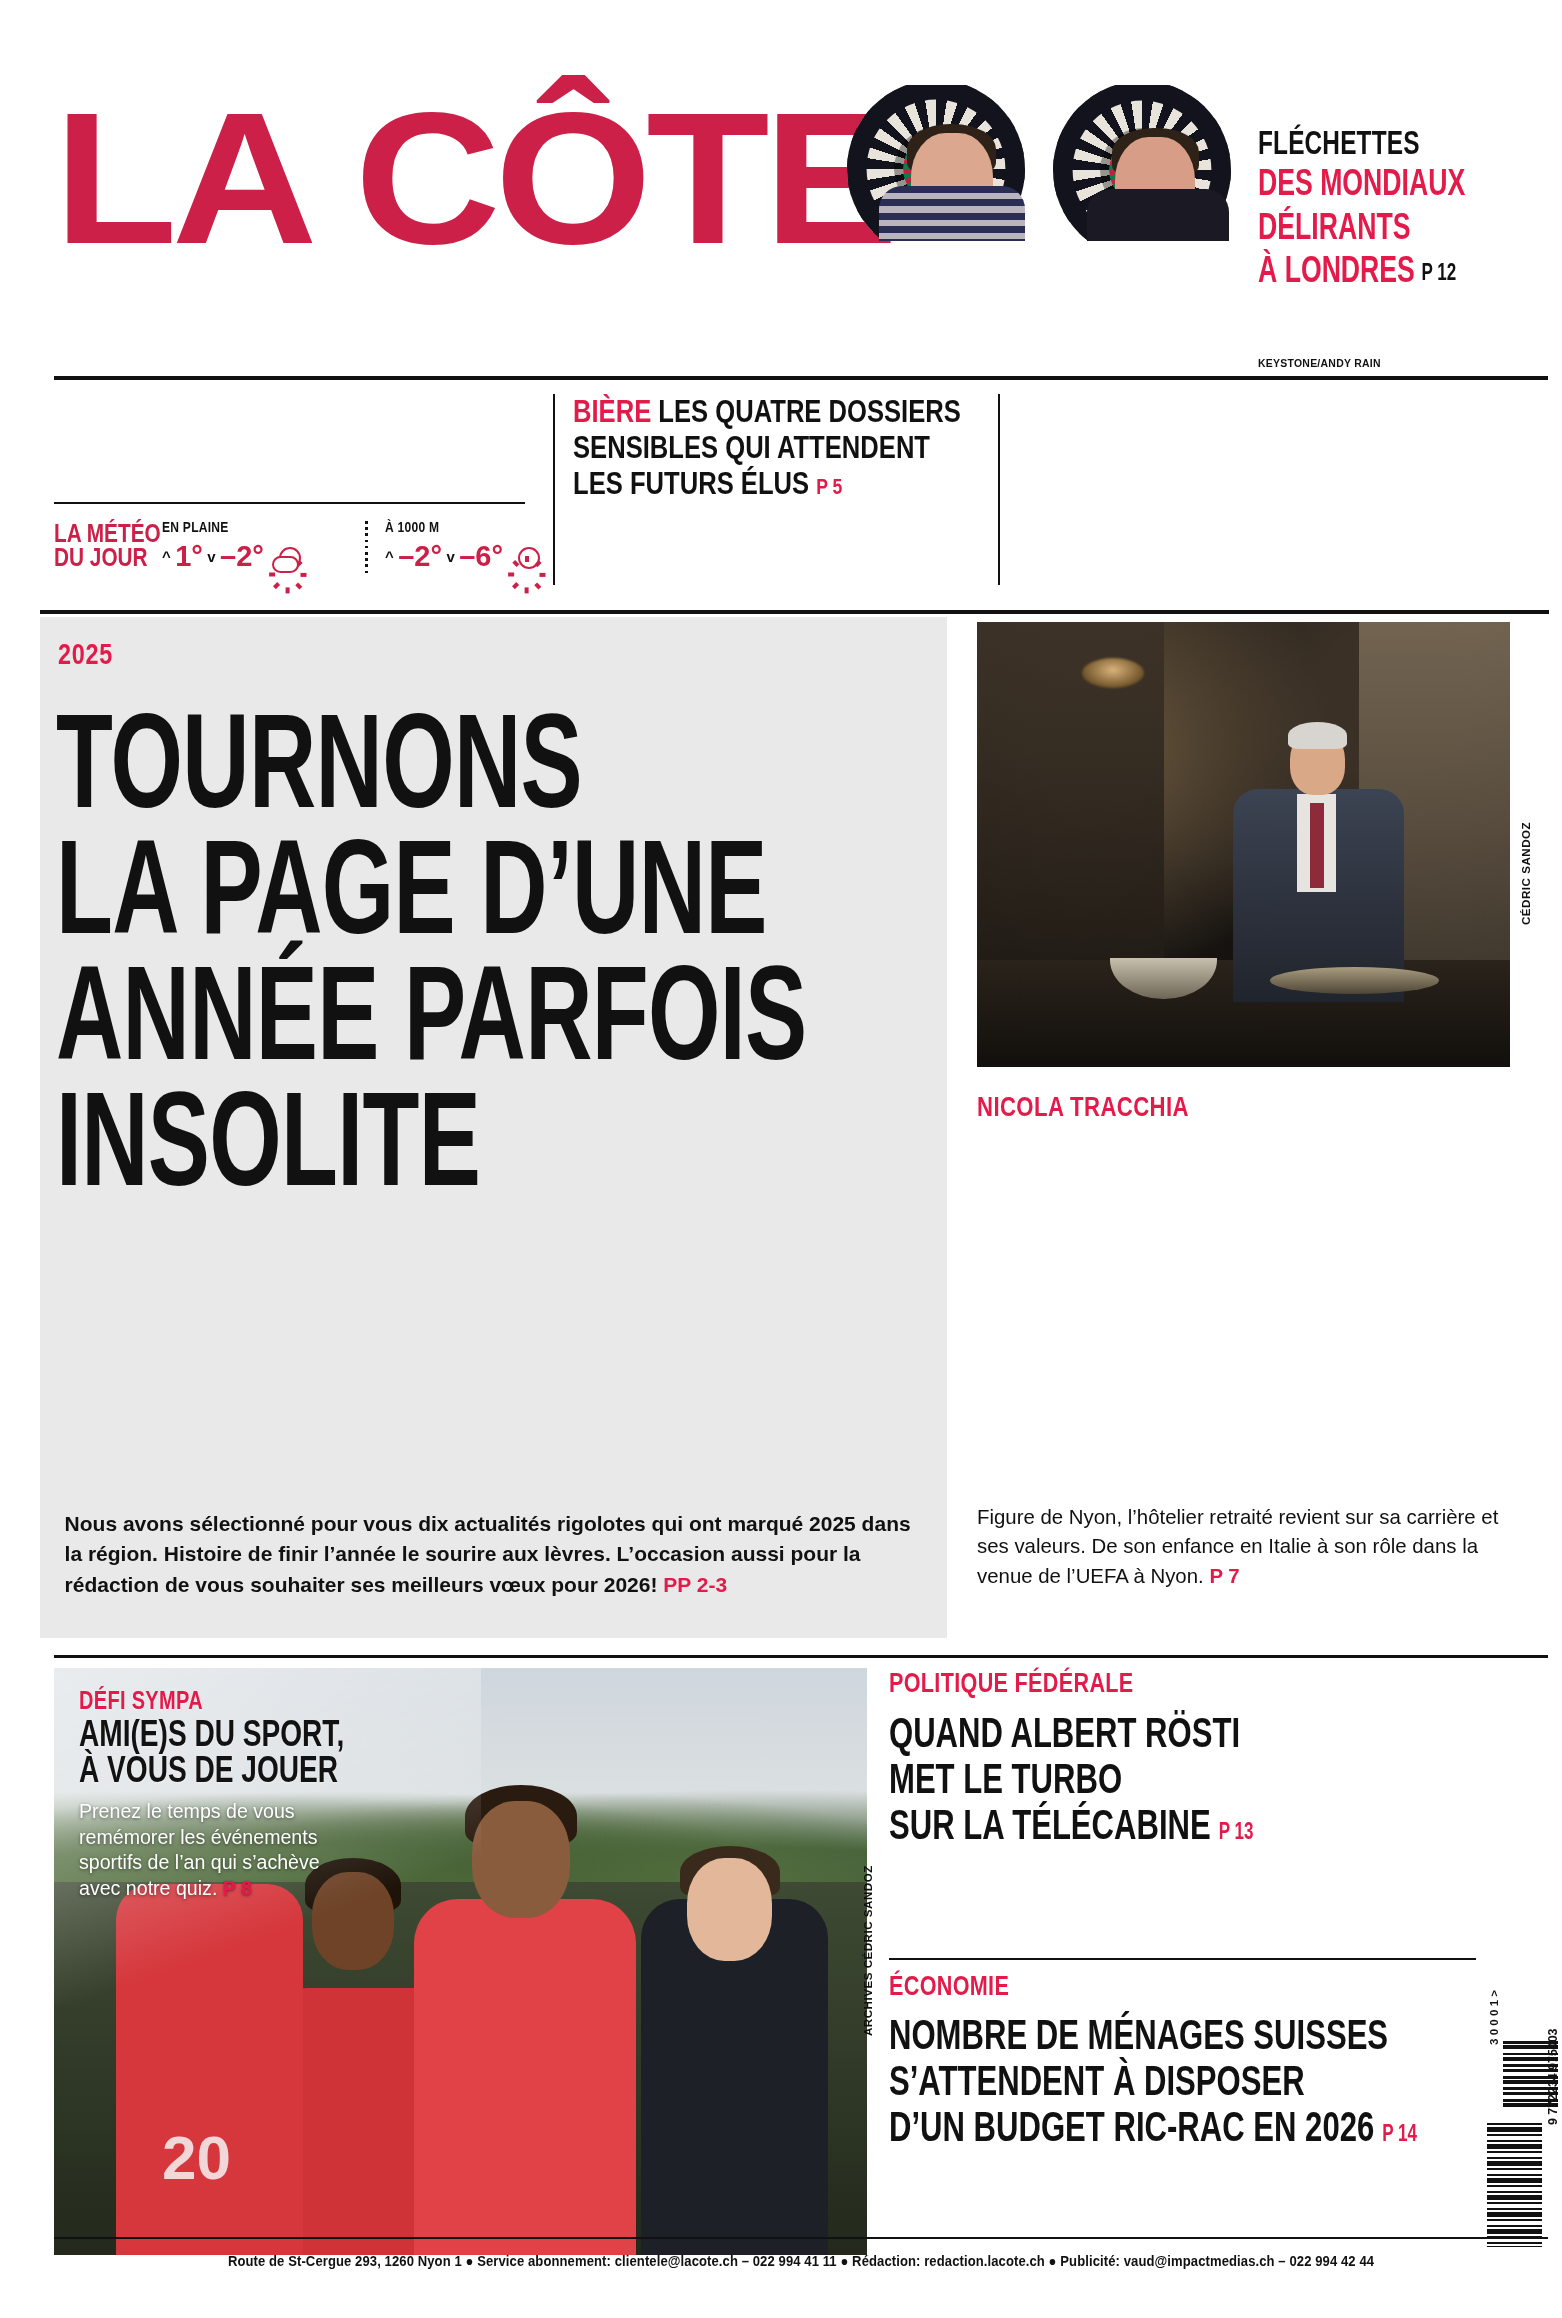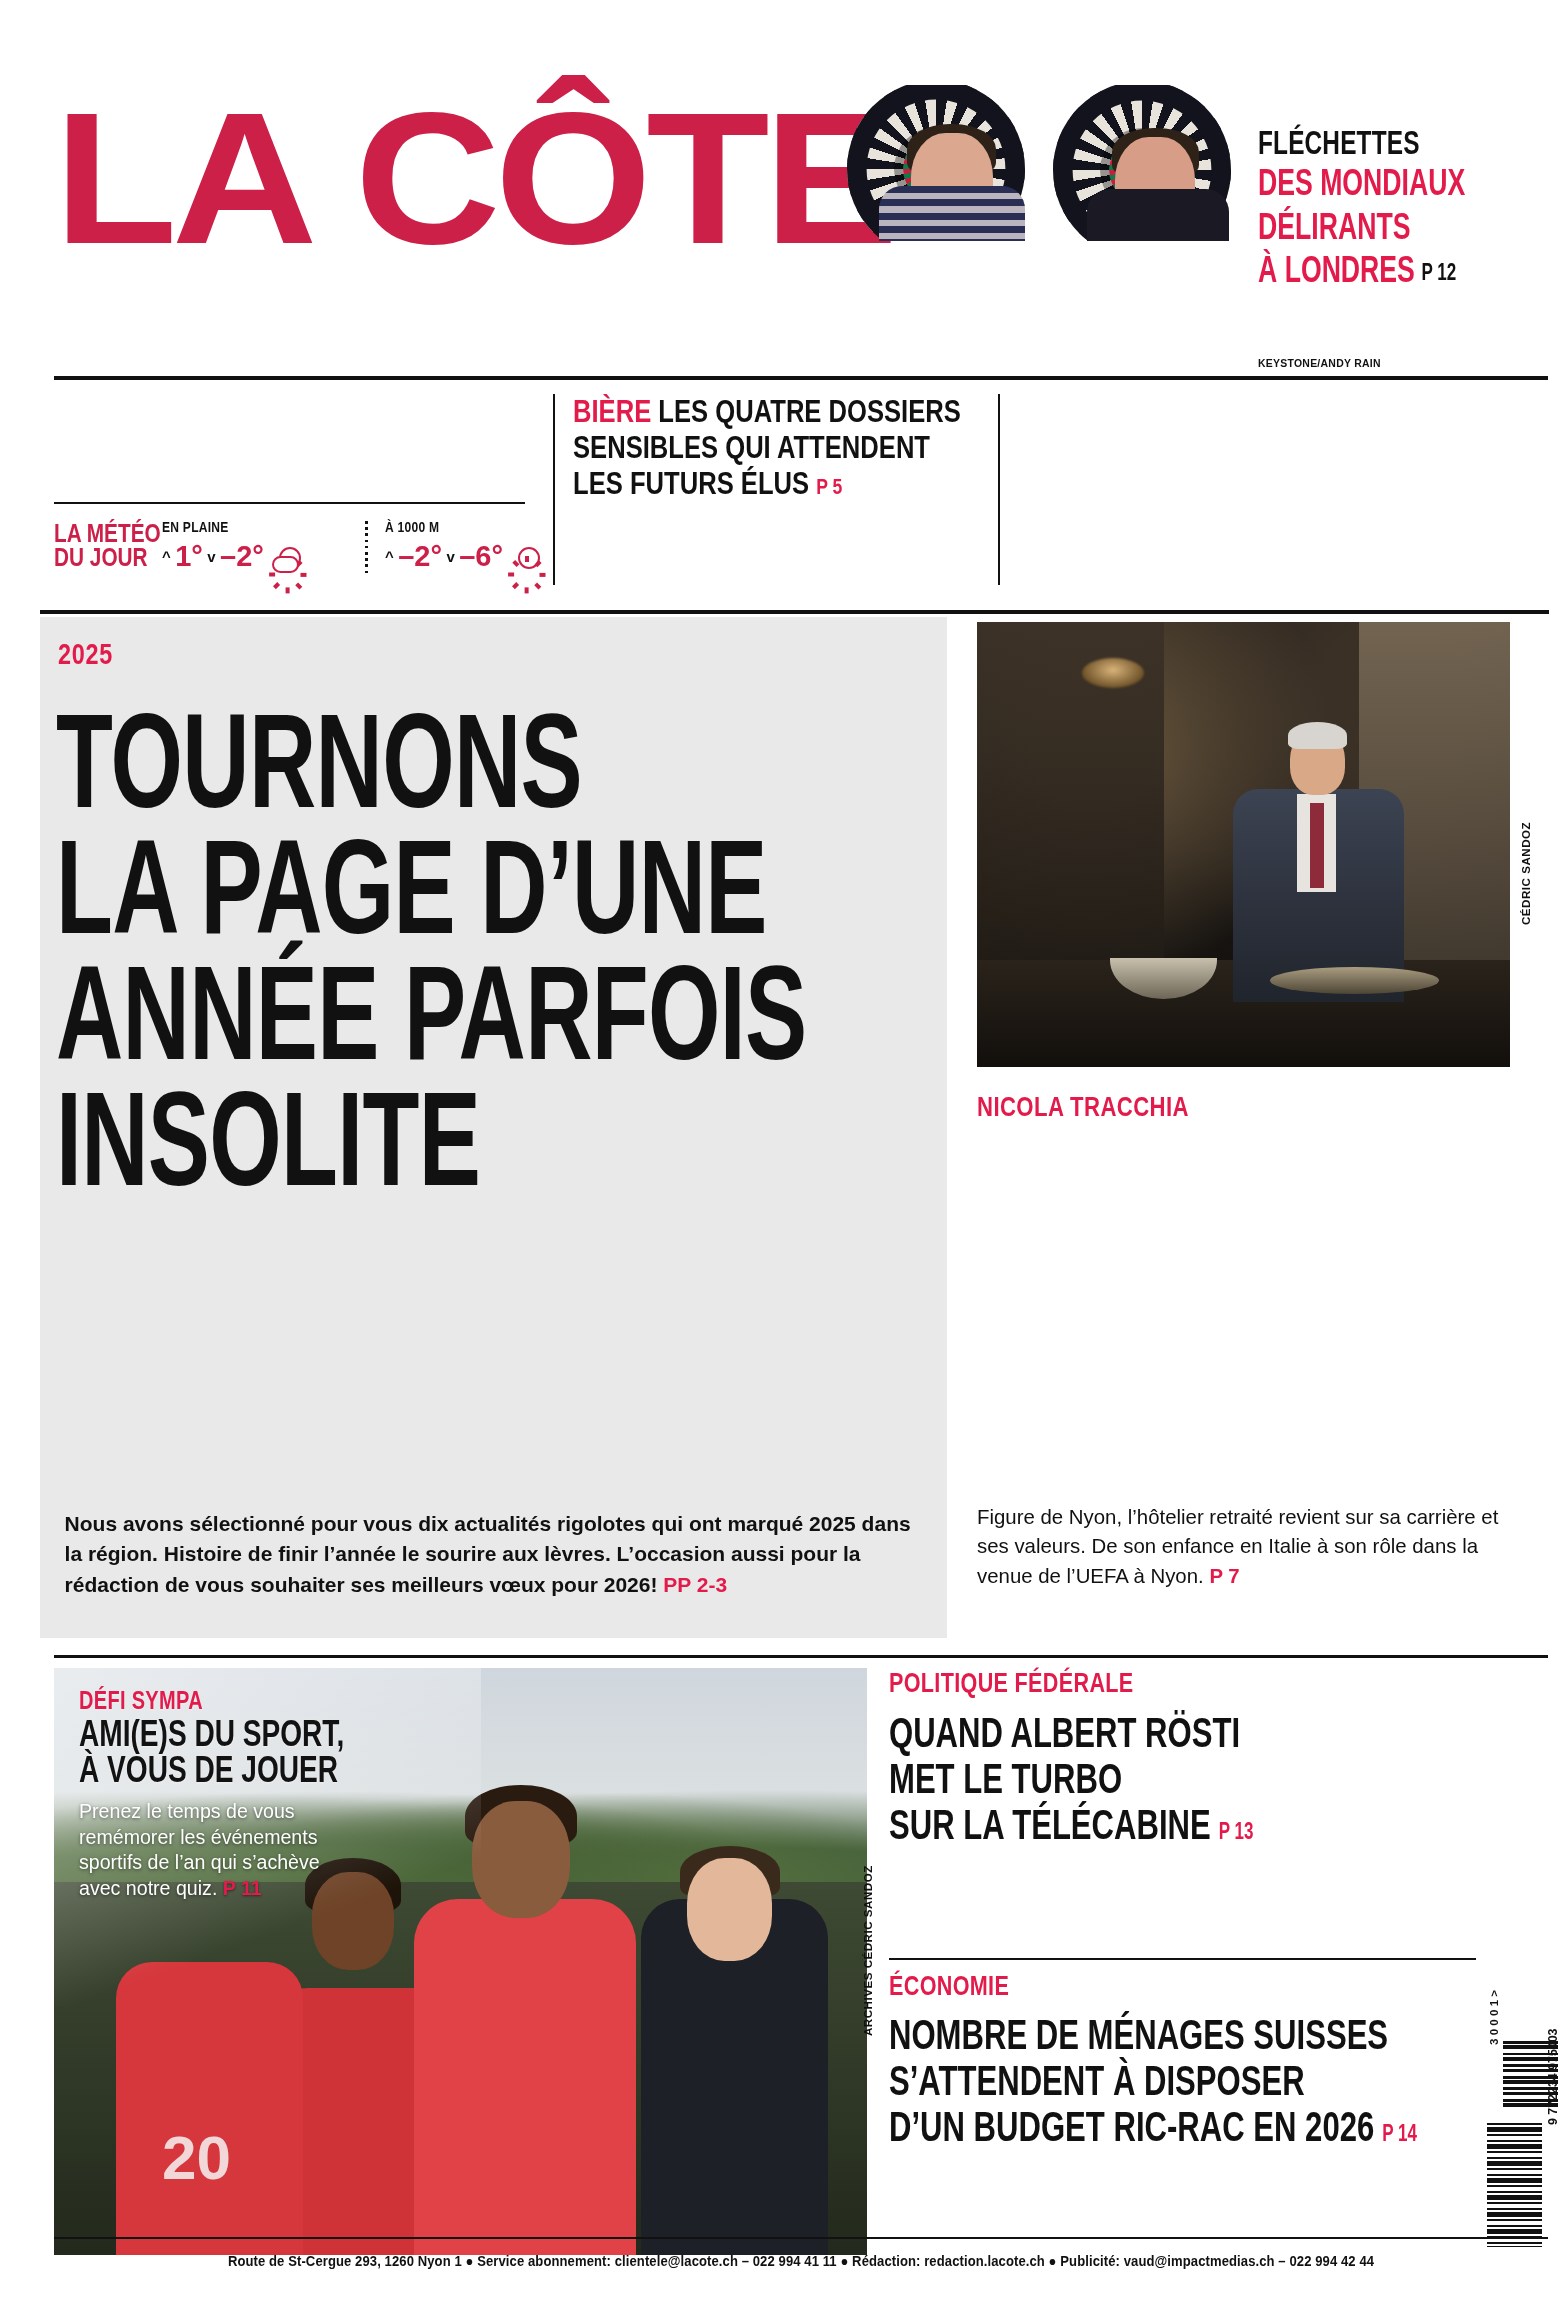--- a/index.html
+++ b/index.html
@@ -156,21 +156,21 @@
   .photo-bot{position:absolute;left:34px;top:1668px;width:813px;height:587px;overflow:hidden;background:#6f7a57;}
   .pb-sky{position:absolute;left:0;top:0;width:813px;height:222px;
     background:linear-gradient(180deg,#cfd6dd,#e3e6e4);}
   .pb-trees{position:absolute;left:0;top:107px;width:813px;height:178px;
     background:radial-gradient(ellipse at 10% 60%,#4f6b3c 0 18%,transparent 60%),
                radial-gradient(ellipse at 35% 50%,#3f5a31 0 16%,transparent 58%),
                radial-gradient(ellipse at 62% 62%,#56703f 0 18%,transparent 60%),
                radial-gradient(ellipse at 88% 55%,#44603a 0 18%,transparent 60%);}
   .pb-ground{position:absolute;left:0;bottom:0;width:813px;height:373px;
     background:linear-gradient(180deg,#3e4a33,#23291c);}
-  .p1{position:absolute;left:62px;bottom:0;width:187px;height:293px;border-radius:36px 36px 0 0;background:#d5373c;}
+  .p1{position:absolute;left:62px;bottom:0;width:187px;height:371px;border-radius:36px 36px 0 0;background:#d5373c;}
   .p1 .n{position:absolute;left:46px;bottom:62px;font-size:62px;font-weight:700;color:#f2d7d8;
         font-family:"Liberation Sans",sans-serif;}
   .p2{position:absolute;left:222px;bottom:0;width:169px;height:267px;border-radius:32px 32px 0 0;background:#cf3338;}
   .p3{position:absolute;left:360px;bottom:0;width:222px;height:356px;border-radius:44px 44px 0 0;background:#e04248;}
   .pm-head{position:absolute;left:418px;top:133px;width:98px;height:117px;border-radius:44%;background:#8a5c3e;}
   .pm-hair{position:absolute;left:411px;top:117px;width:112px;height:62px;border-radius:52% 52% 26% 26%;background:#2a1b10;}
   .pm2-head{position:absolute;left:258px;top:204px;width:82px;height:98px;border-radius:44%;background:#6e4327;}
   .pm2-hair{position:absolute;left:251px;top:190px;width:96px;height:55px;border-radius:52% 52% 24% 24%;background:#1e1309;}
   .pblk{position:absolute;left:587px;bottom:0;width:187px;height:356px;border-radius:39px 39px 0 0;background:#1d2026;}
   .pblk-head{position:absolute;left:633px;top:190px;width:85px;height:103px;border-radius:44%;background:#e2b79a;}
@@ -380,21 +380,21 @@
   </div>
 
   <div class="defi">
     <div class="defi-kicker">DÉFI SYMPA</div>
     <div class="defi-h">
       <div>AMI(E)S DU SPORT,</div>
       <div>À VOUS DE JOUER</div>
     </div>
     <div class="defi-lead">
       <span>Prenez le temps de vous remémorer les événements sportifs de l’an qui s’achève avec notre quiz.</span>
-      <span class="pg">P 11</span>
+      <span class="pg">P 8</span>
     </div>
   </div>
   <div class="credit-bot">ARCHIVES CÉDRIC SANDOZ</div>
 
   <div class="bcol">
     <div>
       <div class="bsec-kicker">POLITIQUE FÉDÉRALE</div>
       <div class="bsec-h">
         <div>QUAND ALBERT RÖSTI</div>
         <div>MET LE TURBO</div>

